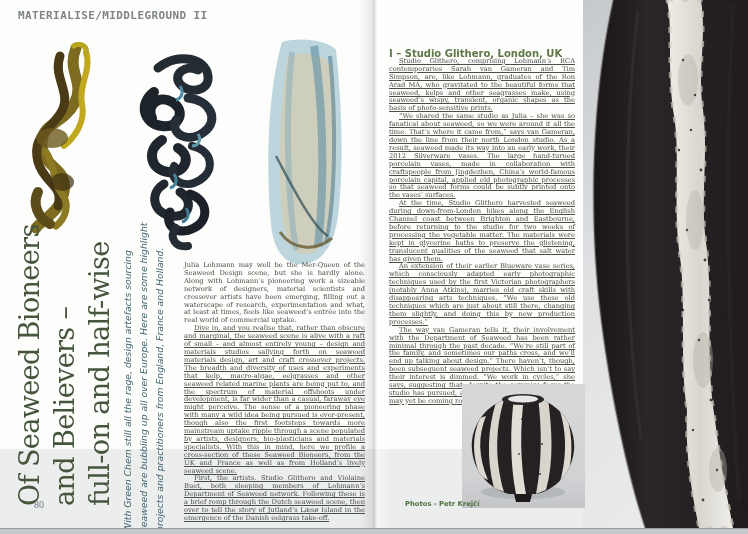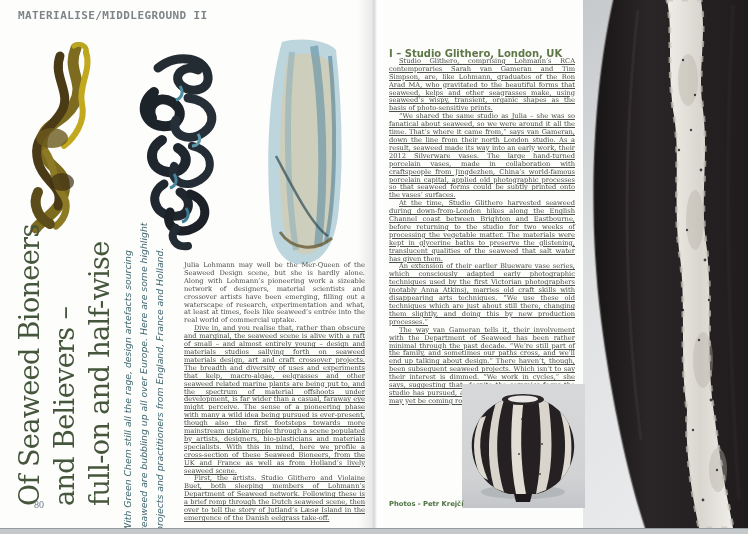--- a/index.html
+++ b/index.html
@@ -1,17 +1,17 @@
 <!DOCTYPE html>
 <html><head>
 <meta charset="utf-8">
 <style>
   html,body{margin:0;padding:0;background:#ffffff;}
   .spread{position:relative;width:748px;height:534px;overflow:hidden;background:#eceded;font-family:"DejaVu Serif",serif;}
-  .page{position:absolute;top:0;height:528px;background:#fdfdfc;}
+  .page{position:absolute;top:0;height:449px;background:#fdfdfc;}
   .page-left{left:0;width:374px;}
   .page-right{left:374px;width:374px;}
 
   .eyebrow{position:absolute;left:18px;top:9px;font-family:"DejaVu Sans Mono",monospace;font-weight:bold;font-size:11px;letter-spacing:0.4px;color:#7e8487;white-space:nowrap;}
 
   .specimen{position:absolute;}
   .spec1{left:16px;top:42px;width:92px;height:192px;}
   .spec2{left:128px;top:48px;width:105px;height:204px;}
   .spec3{left:252px;top:36px;width:95px;height:232px;}
 
@@ -30,21 +30,21 @@
   .bodycol{position:absolute;text-align:justify;font-size:6.7px;line-height:7.9px;color:#4a4f48;}
   .bodycol p{margin:0;}
   .bodycol p + p{text-indent:10px;text-decoration:underline;}
   .col-left{left:184px;top:262px;width:181px;}
   .col-right{left:389px;top:50px;width:186px;}
 
   .section-heading{font-family:"DejaVu Sans",sans-serif;font-weight:bold;font-size:10px;
     color:#5e7747;margin:0 0 3px 0;text-align:left;}
 
   .pagenum{position:absolute;left:34px;top:499px;font-size:10px;color:#6b7a88;font-family:Liberation Serif, serif;}
-  .caption{position:absolute;left:389px;top:500px;font-family:"DejaVu Sans",sans-serif;font-weight:bold;
+  .caption{position:absolute;left:405px;top:500px;font-family:"DejaVu Sans",sans-serif;font-weight:bold;
     font-size:6.8px;color:#4e7342;white-space:nowrap;}
 
   .photo-large{position:absolute;left:583px;top:0;width:165px;height:528px;}
   .photo-small{position:absolute;left:462px;top:384px;width:123px;height:124px;}
   .photo-large svg,.photo-small svg,.specimen svg{display:block;width:100%;height:100%;}
 
   .gutter{position:absolute;left:358px;top:0;width:32px;height:528px;pointer-events:none;
     background:linear-gradient(90deg,rgba(0,0,0,0) 0%,rgba(60,65,75,0.10) 42%,rgba(60,65,75,0.20) 50%,rgba(255,255,255,0.55) 60%,rgba(0,0,0,0) 100%);}
   .bottom-strip{position:absolute;left:0;top:528px;width:748px;height:6px;box-sizing:border-box;
     background:#c5c9cb;border-top:1px solid #949b9f;}

